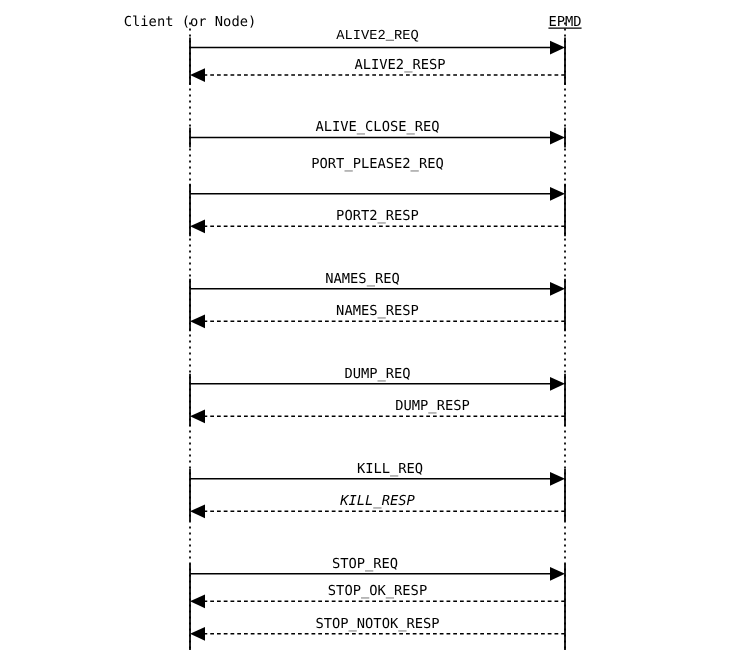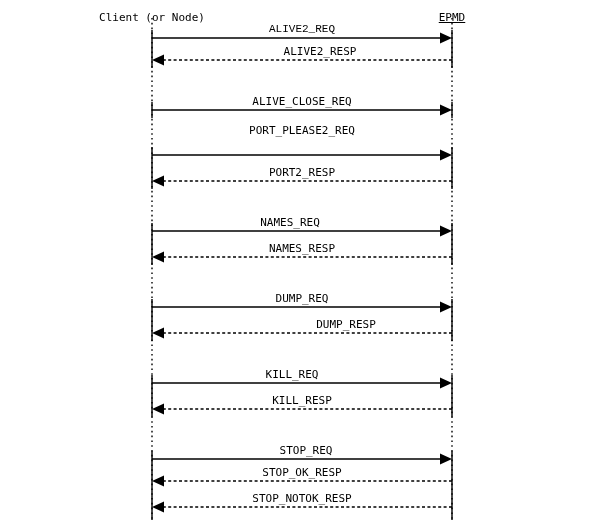--- a/index.html
+++ b/index.html
@@ -120,20 +120,20 @@
       <div class="actor-label" style="left: 452px; top: 11px; text-decoration: underline;">EPMD</div>
       <div class="msg-label" style="left: 302px; top: 23px; font-family: Liberation Mono, monospace;">ALIVE2_REQ</div>
       <div class="msg-label" style="left: 320px; top: 45px;">ALIVE2_RESP</div>
       <div class="msg-label" style="left: 302px; top: 95px; text-align: right;">ALIVE_CLOSE_REQ</div>
       <div class="msg-label" style="left: 302px; top: 124px;">PORT_PLEASE2_REQ</div>
       <div class="msg-label" style="left: 302px; top: 166px;">PORT2_RESP</div>
       <div class="msg-label" style="left: 290px; top: 216px;">NAMES_REQ</div>
       <div class="msg-label" style="left: 302px; top: 242px;">NAMES_RESP</div>
       <div class="msg-label" style="left: 302px; top: 292px;">DUMP_REQ</div>
       <div class="msg-label" style="left: 302px; top: 318px; margin-left: 44px;">DUMP_RESP</div>
-      <div class="msg-label" style="left: 292px; top: 368px;">KILL_REQ</div>
-      <div class="msg-label" style="left: 302px; top: 394px;">KILL_RESP</div>
-      <div class="msg-label" style="left: 306px; top: 444px;">STOP_REQ</div>
+      <div class="msg-label" style="left: 312px; top: 368px;">KILL_REQ</div>
+      <div class="msg-label" style="left: 302px; top: 394px; font-style: italic;">KILL_RESP</div>
+      <div class="msg-label" style="left: 292px; top: 444px;">STOP_REQ</div>
       <div class="msg-label" style="left: 302px; top: 466px;">STOP_OK_RESP</div>
       <div class="msg-label" style="left: 302px; top: 492px;">STOP_NOTOK_RESP</div>
     </div>
 
 </div>
 
 </body></html>

